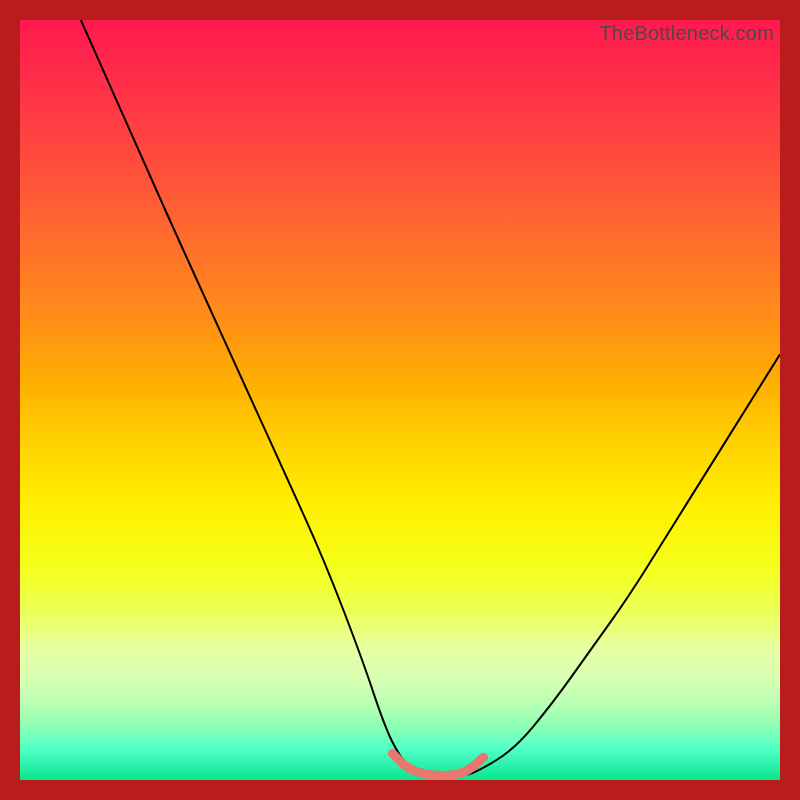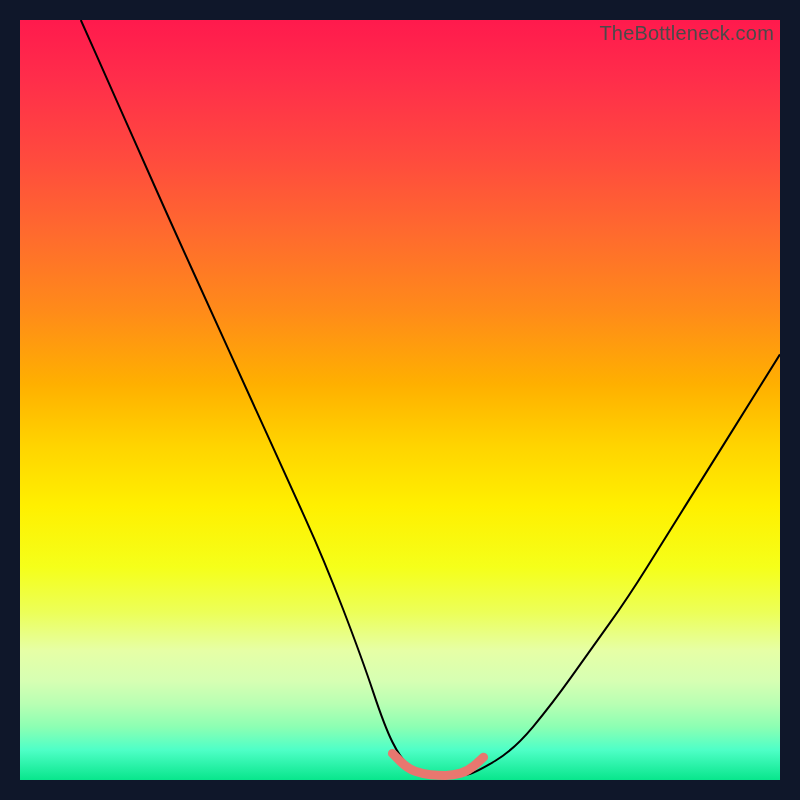--- a/index.html
+++ b/index.html
@@ -8,21 +8,21 @@
     width: 800px;
     height: 800px;
     overflow: hidden;
     background: #000;
     font-family: Arial, Helvetica, sans-serif;
   }
   .frame {
     position: relative;
     width: 800px;
     height: 800px;
-    background: #0f172a;
+    background: #b91c1c;
   }
   .plot-area {
     position: absolute;
     left: 20px;
     top: 20px;
     width: 760px;
     height: 760px;
     overflow: hidden;
     
     background: linear-gradient(

